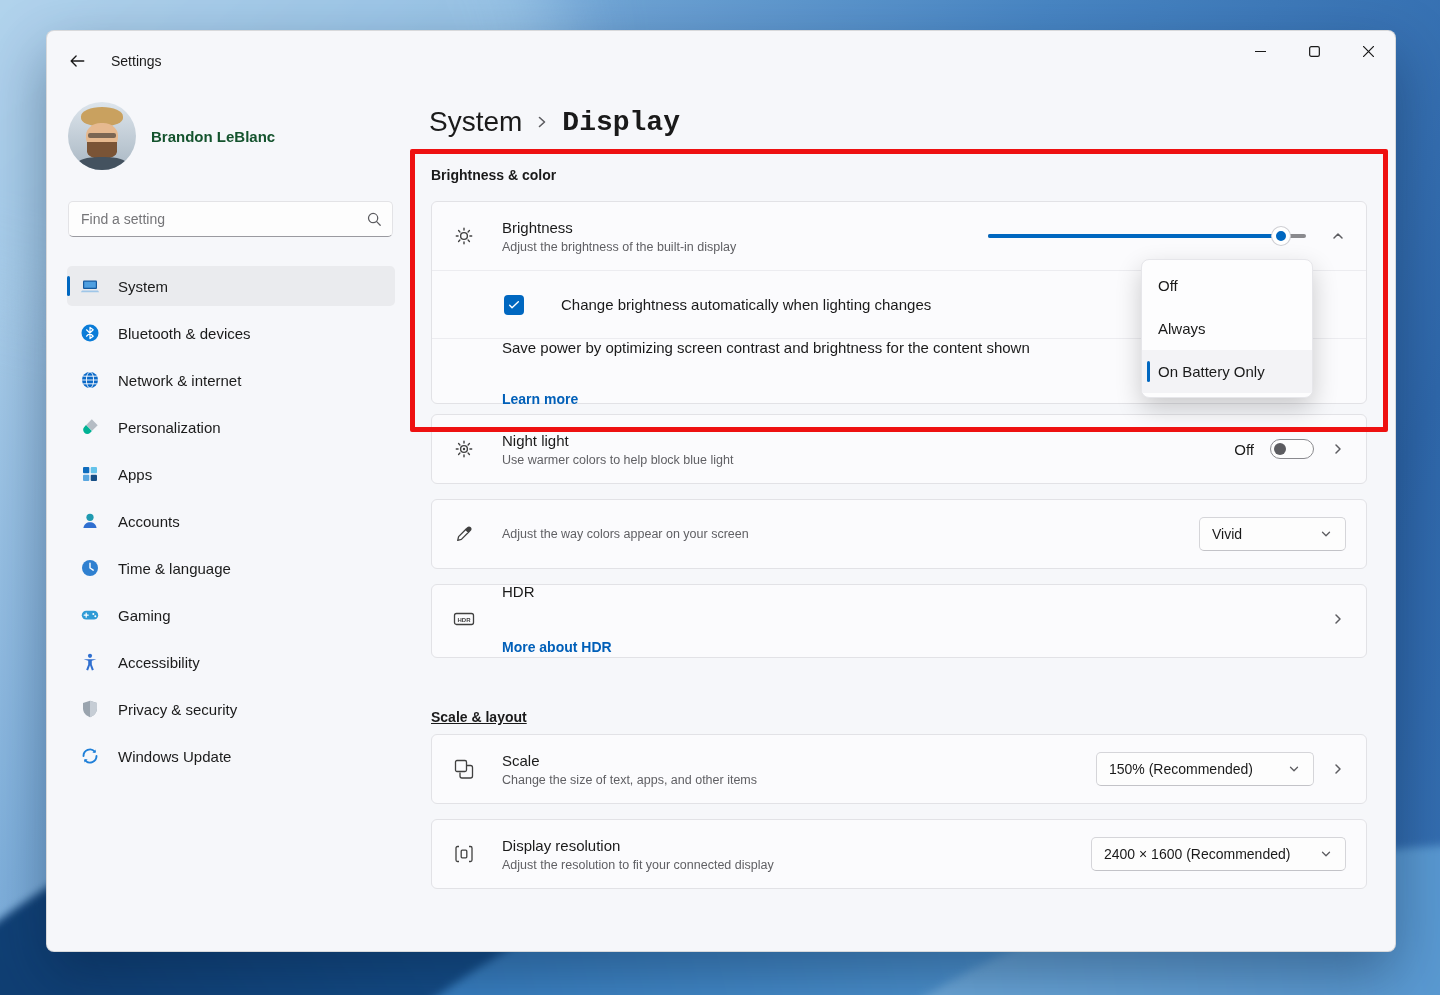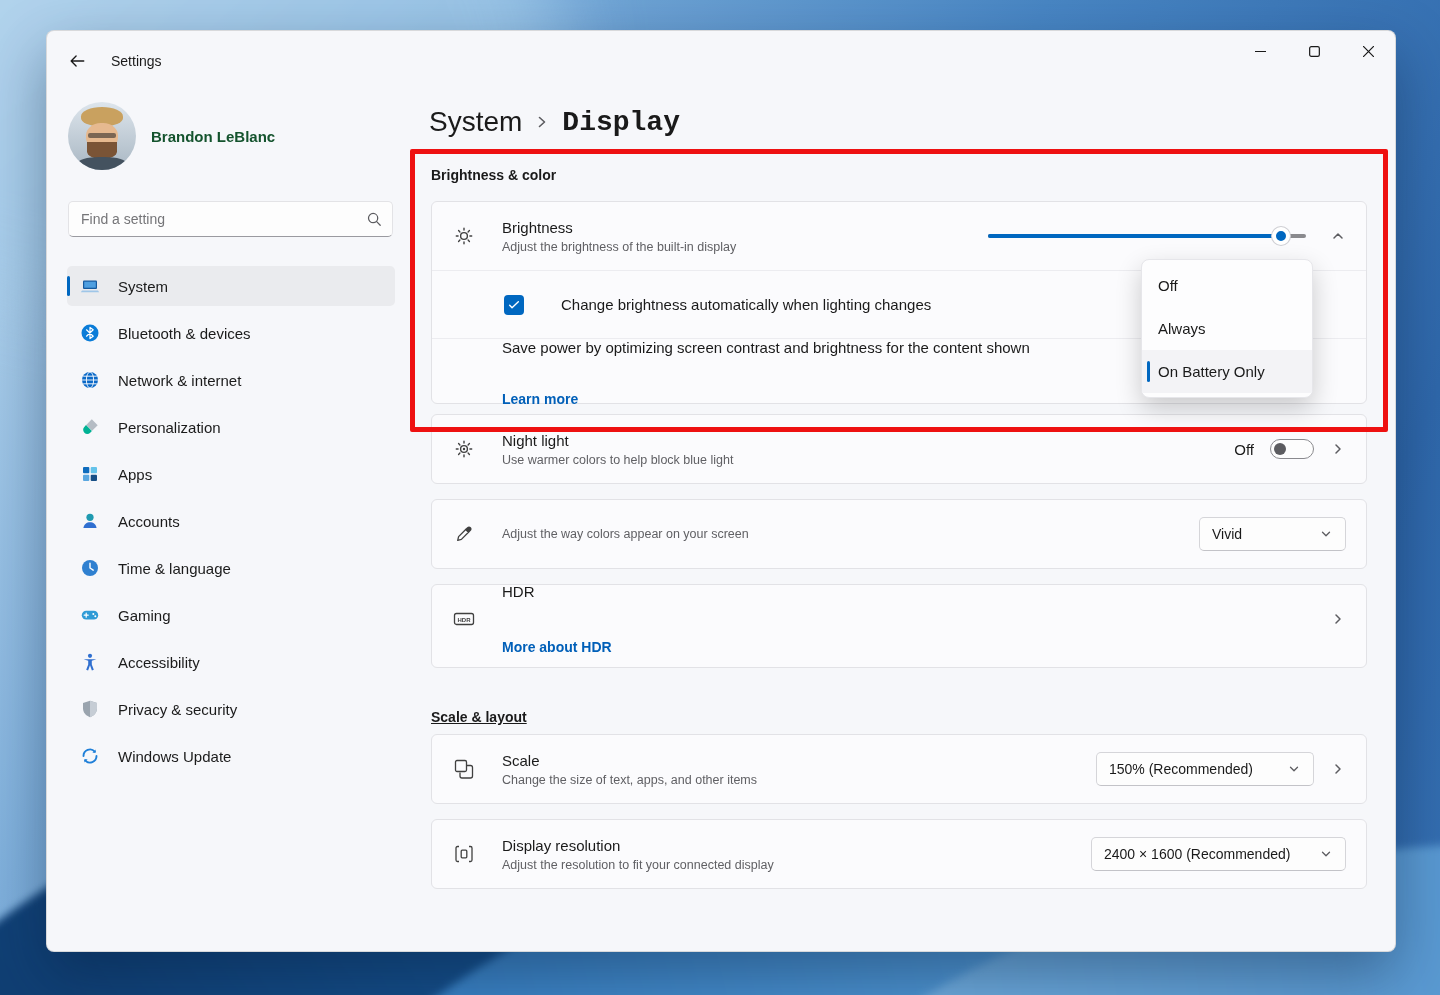--- a/index.html
+++ b/index.html
@@ -50,21 +50,21 @@
   .bc-parent { font-size:28px; font-weight:400; color:#1a1a1a; cursor:pointer; }
   .bc-current { font-size:28px; font-weight:700; color:#1a1a1a;font-family:Liberation Mono, monospace; }
 
   .section-h { position:absolute; left:384px; font-size:14px; font-weight:700; color:#1a1a1a; }
   .sh1 { top:136px; } .sh2 { top:678px;text-decoration:underline; }
 
   .card { position:absolute; left:384px; width:936px; background:#fbfbfd; border:1px solid #e2e2e6; border-radius:6px; }
   .c-bright { top:170px; height:203px; }
   .c-night  { top:383px; height:70px; }
   .c-color  { top:468px; height:70px; }
-  .c-hdr    { top:553px; height:84px; }
+  .c-hdr    { top:553px; height:74px; }
   .c-scale  { top:703px; height:70px; }
   .c-res    { top:788px; height:70px; }
   .c-orient { top:873px; height:70px; }
 
   .srow { display:flex; align-items:center; height:68px; padding:0 20px; }
   .srow70 { height:68px; }
   .row-icon { width:24px; height:24px; flex:none; margin-right:26px; display:flex; }
   .row-text { flex:1; display:flex; flex-direction:column; gap:4px; min-width:0; }
   .row-title { font-size:15px; color:#1a1a1a; }
   .row-sub { font-size:12.5px; color:#606064; }

